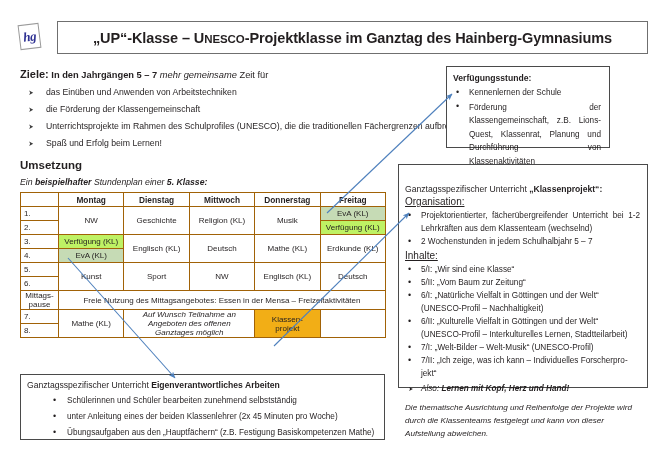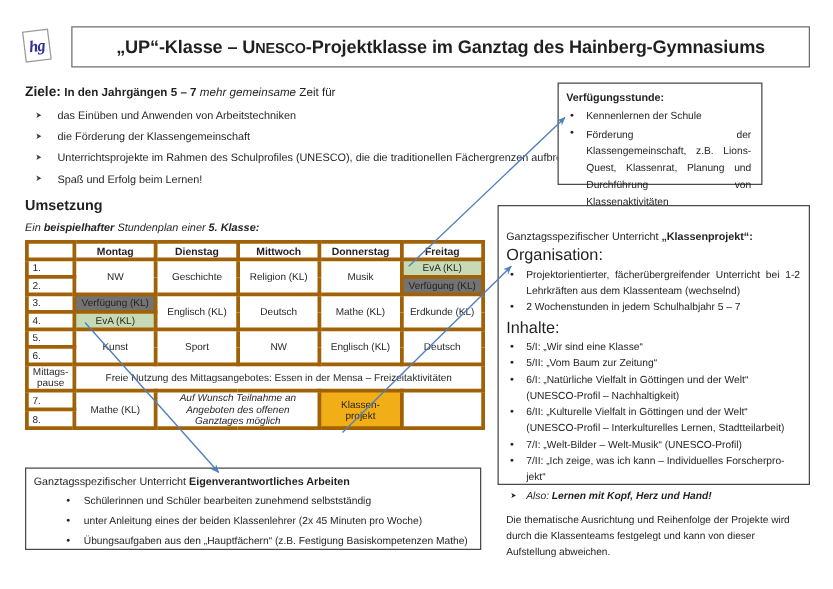--- a/index.html
+++ b/index.html
@@ -123,21 +123,21 @@
 
   
   .sched {
     position: absolute;
     left: 20px; top: 192px;
     width: 365px;
     border-collapse: collapse;
     table-layout: fixed;
   }
   .sched td, .sched th {
-    border: 3px solid #a16207;
+    border: 1px solid #a16207;
     font-size: 8px;
     text-align: center;
     vertical-align: middle;
     padding: 0;
     height: 14px;
     font-weight: normal;
     color: #231f20;
     box-sizing: border-box;
   }
   .sched th {
@@ -146,21 +146,21 @@
     height: 14px;
   }
   .sched .hourcell {
     text-align: left;
     padding-left: 3px;
     font-size: 8px;
   }
   .sched .col-hour { width: 38px; }
   .sched .col-day  { width: 65.4px; }
   .cell-green  { background: #c6dbb5; font-weight: bold; }
-  .cell-gray   { background: #737373; }
+  .cell-gray   { background: #bef264; }
   .cell-orange { background: #f2ae16; font-weight: bold; }
   .cell-italic { font-style: italic; }
   .mittags { font-size: 7.6px; line-height: 9px; text-align: left; padding-left: 3px; }
 
   
   .box {
     position: absolute;
     border: 1px solid #4a4a4a;
     background: #ffffff;
     box-sizing: border-box;
@@ -192,21 +192,22 @@
   ul.dot-list > li.just { text-align: justify; }
 
   
   #box-verfuegung { left: 446px; top: 66px; width: 164px; height: 82px; padding: 6px 8px 0 6px; }
   #box-verfuegung .box-title { margin-bottom: 3px; }
 
   
   #box-klassenprojekt { left: 398px; top: 164px; width: 250px; height: 224px; padding: 19px 7px 0 6px; }
   #box-klassenprojekt .box-title { margin-bottom: 2px; }
   #box-klassenprojekt .subhead {
-    font-size: 13px;
+    font-size: 10px;
+    text-decoration: underline;
     margin: 2px 0 2px 0;
   }
   #box-klassenprojekt ul.dot-list > li { line-height: 13px; margin-bottom: 0px; }
   #box-klassenprojekt ul.arrow2 {
     margin: 2px 0 0 0; padding: 0; list-style: none;
   }
   #box-klassenprojekt ul.arrow2 li {
     position: relative;
     padding-left: 16px;
     font-size: 8.2px;
@@ -215,20 +216,21 @@
   }
   #box-klassenprojekt ul.arrow2 li::before {
     content: "\27A4";
     position: absolute; left: 3px; top: 0;
     font-size: 6.5px; font-style: normal;
     transform: scaleX(0.85);
   }
   #box-klassenprojekt ul.arrow2 li b { font-weight: bold; font-style: italic; }
   .kp-footnote {
     font-size: 8.1px;
+    font-style: italic;
     line-height: 13px;
     margin-top: 6px;
   }
 
   
   #box-eva { left: 20px; top: 374px; width: 365px; height: 66px; padding: 5px 8px 0 6px; }
   #box-eva .box-title { margin-bottom: 3px; }
   #box-eva ul.dot-list > li { padding-left: 40px; line-height: 15px; font-size: 8.2px; }
   #box-eva ul.dot-list > li::before { left: 26px; }
 

